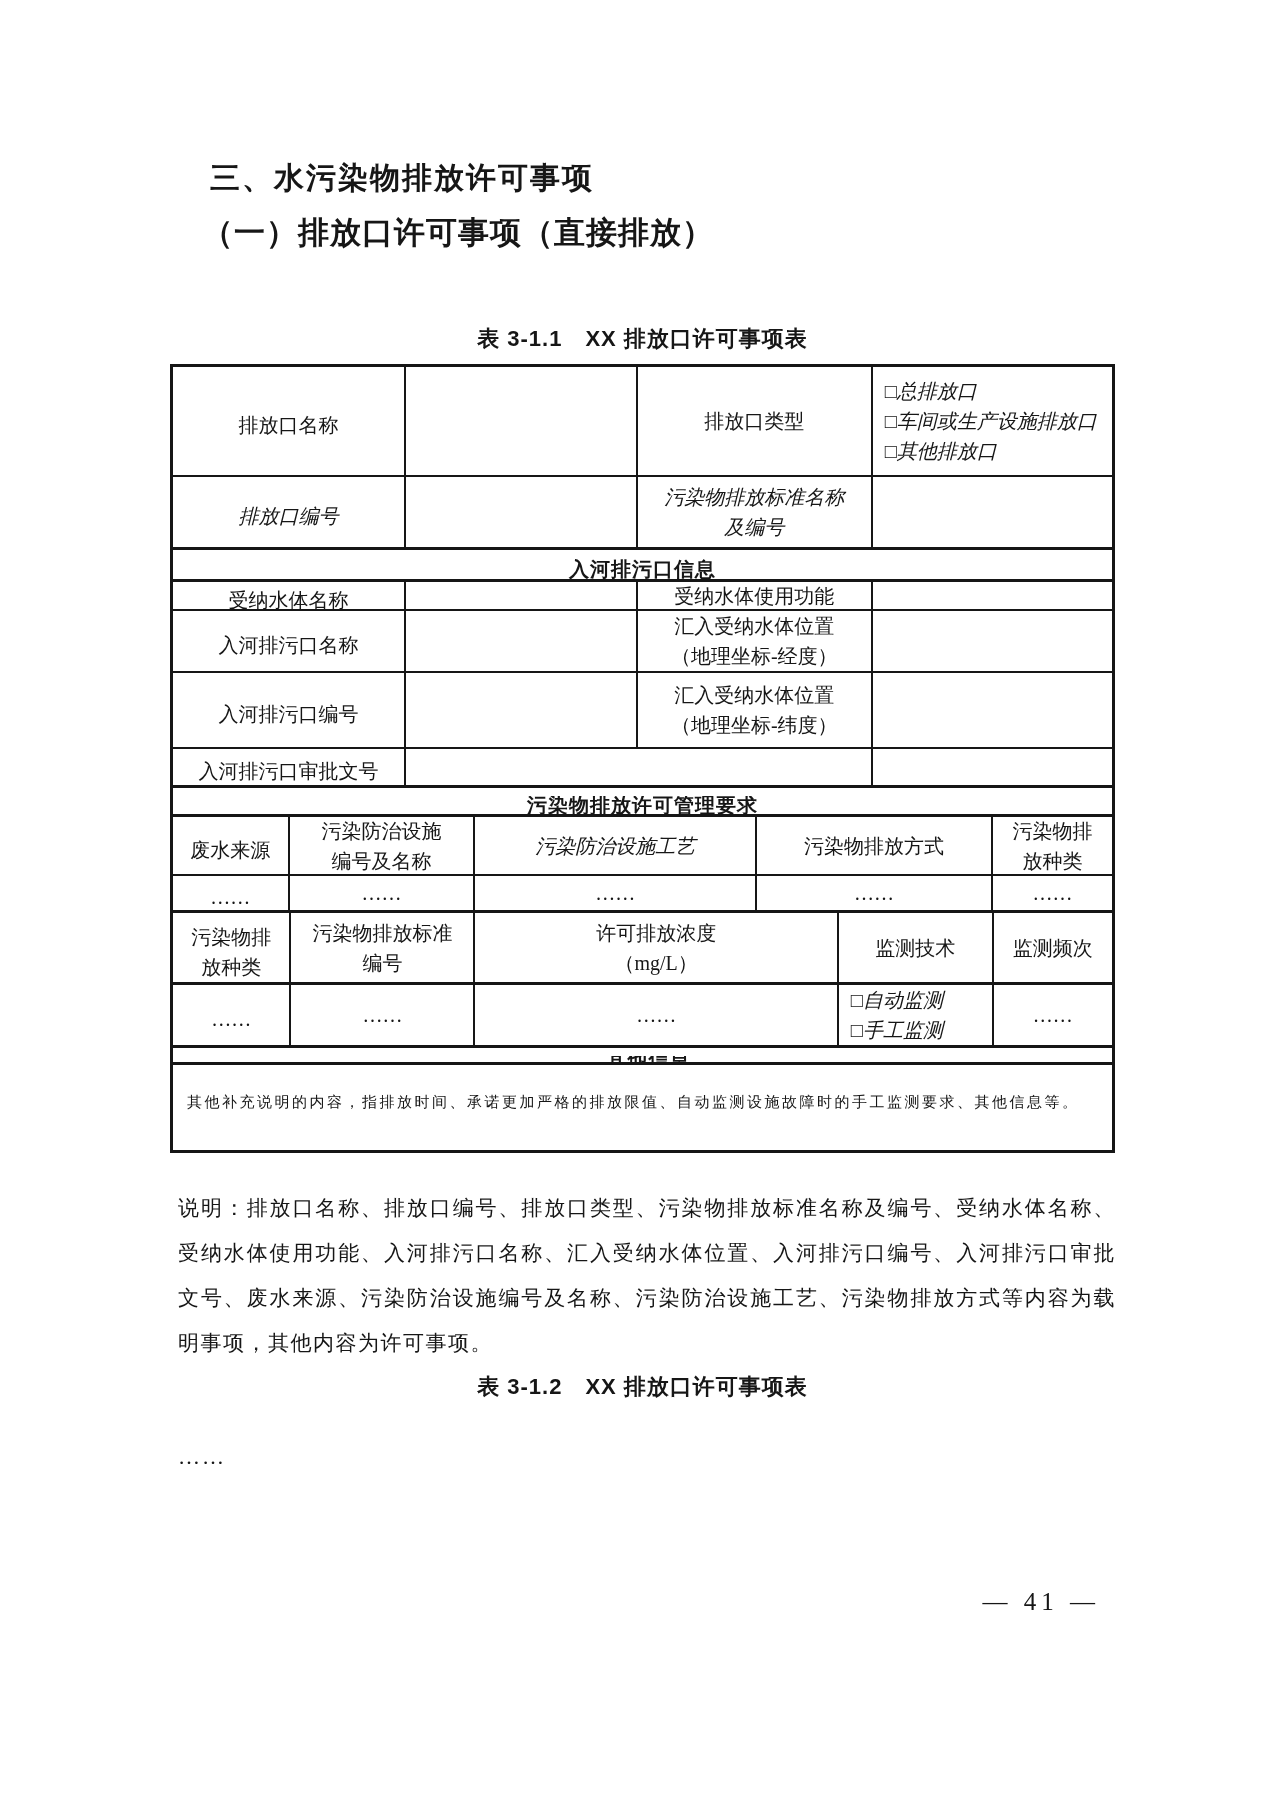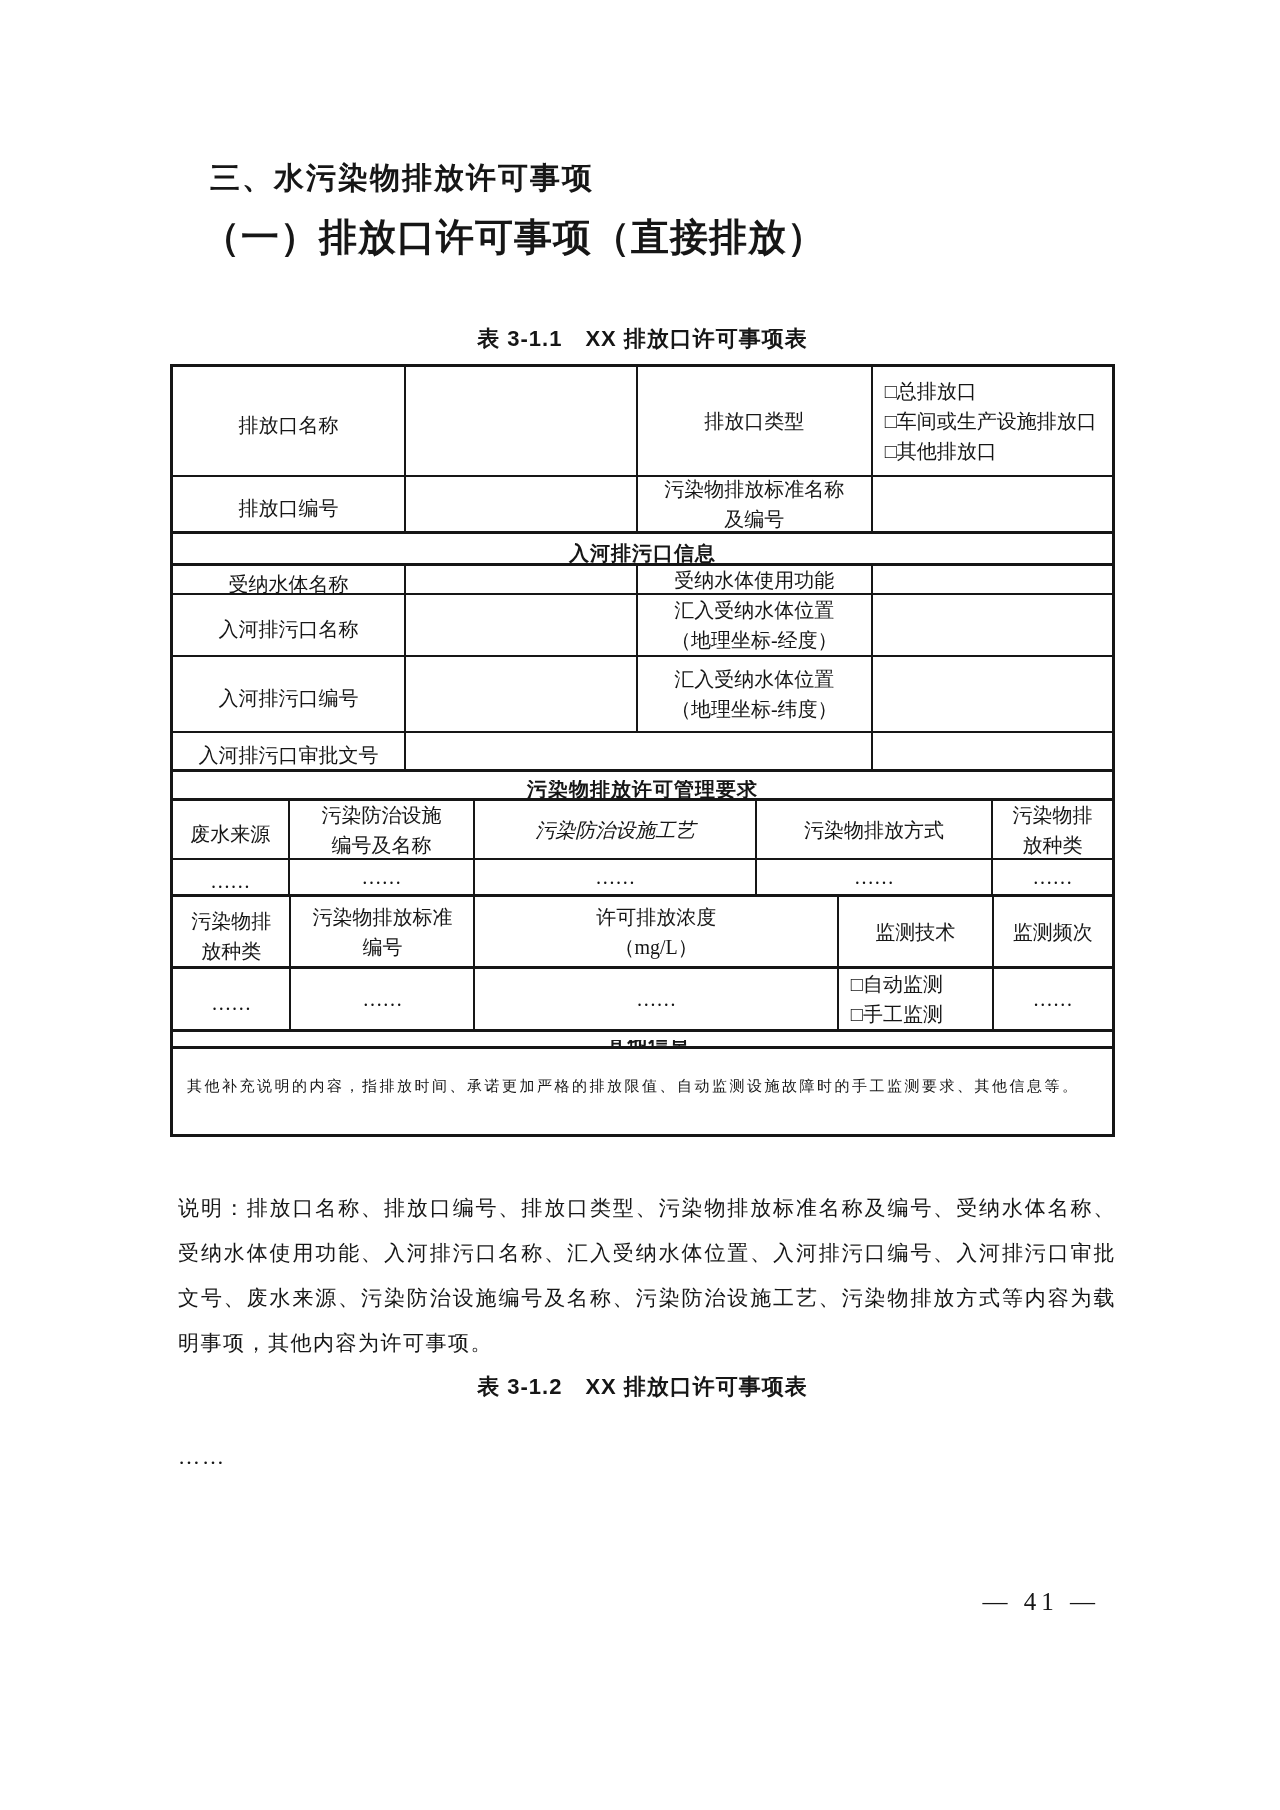--- a/index.html
+++ b/index.html
@@ -9,21 +9,21 @@
     font-family:"Liberation Serif", serif;
     overflow:hidden;
   }
   .h1 {
     position:absolute; left:210px; top:158px;
     font-family:"Liberation Sans", sans-serif;
     font-size:30px; font-weight:700; letter-spacing:2px;
   }
   .h2 {
     position:absolute; left:202px; top:212px;
-    font-size:38px; font-weight:700; letter-spacing:1px;
+    font-size:31px; font-weight:700; letter-spacing:1px;
   }
   .caption {
     position:absolute; left:170px; width:945px; text-align:center;
     font-family:"Liberation Sans", sans-serif;
     font-size:22px; font-weight:700; letter-spacing:1px;
   }
   .c1 { top:324px; }
   .c2 { top:1372px; }
   .table {
     position:absolute; left:170px; top:364px; width:945px;
@@ -33,21 +33,21 @@
   .trow { display:flex; align-items:stretch; border-top:2px solid #161616; box-sizing:border-box; }
   .trow:first-child { border-top:none; }
   .trow.section, .trow.section + .trow, .trow.heavy { border-top-width:3px; }
   .tcell {
     box-sizing:border-box; border-left:2px solid #161616;
     display:flex; flex-direction:column; justify-content:center; align-items:center;
     text-align:center; font-size:20px; line-height:30px;
     white-space:pre-line; padding:2px 6px; overflow:hidden;
   }
   .tcell:first-child { border-left:none;margin-top:8px; }
-  .tcell.left { align-items:flex-start; text-align:left; padding-left:12px; }
+  .tcell.left { align-items:flex-start; text-align:left; padding-left:12px;font-style:italic; }
   .section-cell { width:100%; font-weight:700; font-size:20px; letter-spacing:1px; }
   .note-cell {
     width:100%; display:block; text-align:justify;
     font-size:15px; line-height:42px; letter-spacing:2.5px; padding:8px 14px;
   }
   .para {
     position:absolute; left:178px; top:1186px; width:938px;
     font-size:21px; line-height:45px; letter-spacing:1.5px;
     text-align:justify;
   }
@@ -67,21 +67,21 @@
   <div class="h1">三、水污染物排放许可事项</div>
   <div class="h2">（一）排放口许可事项（直接排放）</div>
   <div class="caption c1">表 3-1.1　XX 排放口许可事项表</div>
   <div class="table" id="permit-table">
       <div class="trow" style="height: 108px;">
         <div class="tcell" style="flex: 0 0 24.6%; width: 24.6%;">排放口名称</div>
         <div class="tcell" style="flex: 0 0 24.7%; width: 24.7%;"></div>
         <div class="tcell" style="flex: 0 0 25%; width: 25%;">排放口类型</div>
         <div class="tcell left" style="flex: 0 0 25.7%; width: 25.7%;"><div>□总排放口</div><div>□车间或生产设施排放口</div><div>□其他排放口</div></div>
       </div>
-      <div class="trow" style="height: 56px;">
+      <div class="trow" style="height: 72px; font-style: italic;">
         <div class="tcell" style="flex: 0 0 24.6%; width: 24.6%;">排放口编号</div>
         <div class="tcell" style="flex: 0 0 24.7%; width: 24.7%;"></div>
         <div class="tcell" style="flex: 0 0 25%; width: 25%;">污染物排放标准名称
 及编号</div>
         <div class="tcell" style="flex: 0 0 25.7%; width: 25.7%;"></div>
       </div>
       <div class="trow section" style="height: 32px;">
         <div class="tcell section-cell">入河排污口信息</div>
       </div>
       <div class="trow" style="height: 30px;">

